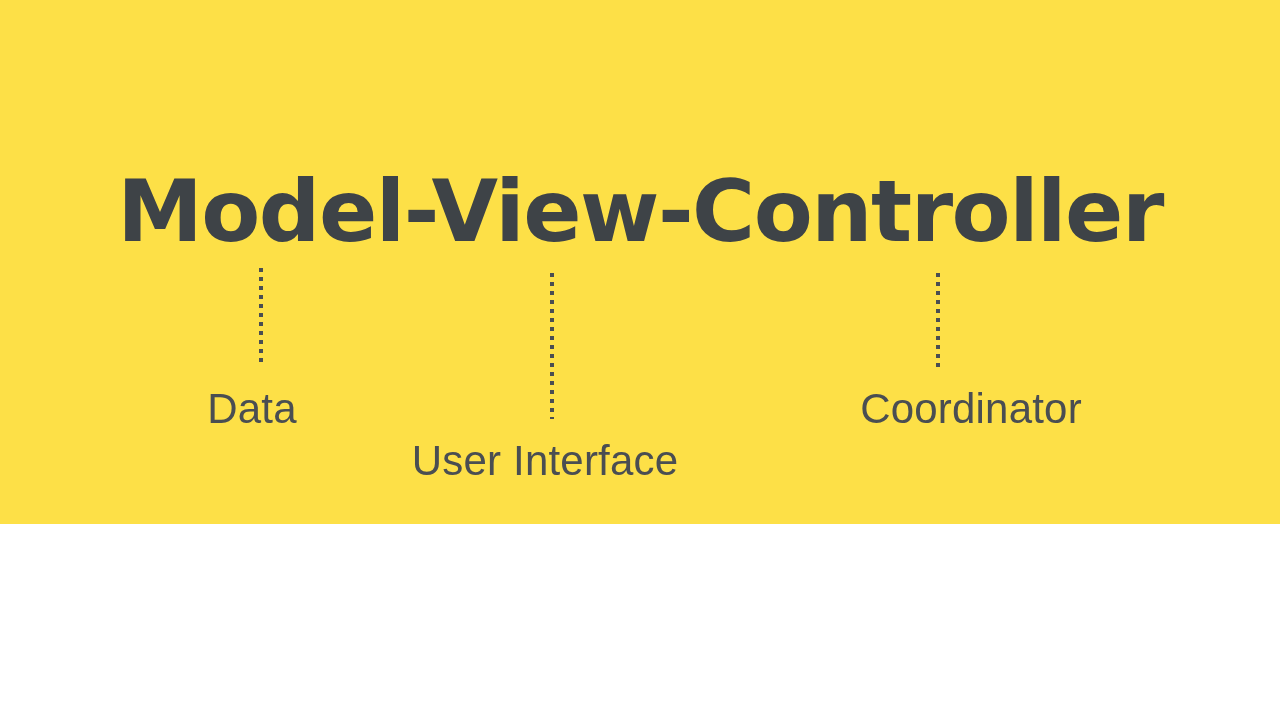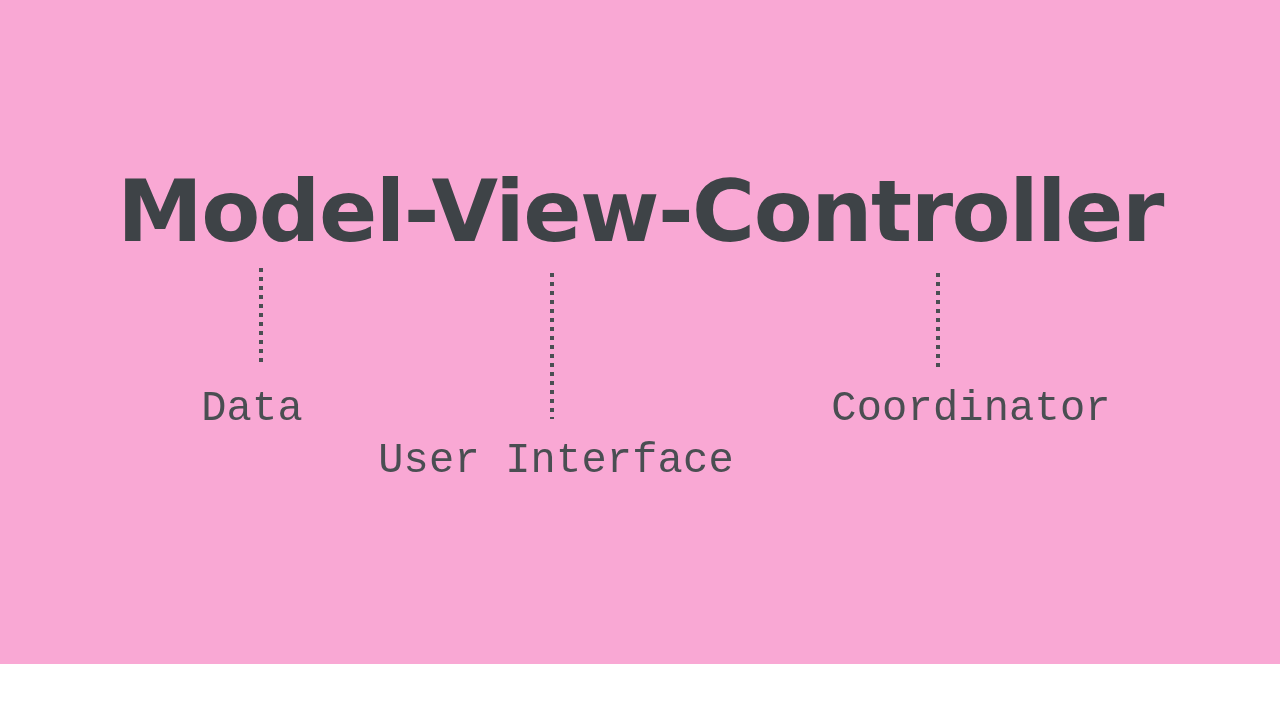--- a/index.html
+++ b/index.html
@@ -10,22 +10,22 @@
     width: 1280px;
     height: 720px;
     background: #ffffff;
     font-family: "DejaVu Sans", sans-serif;
     overflow: hidden;
   }
 
   #slide {
     position: relative;
     width: 1280px;
-    height: 664px;
-    background: #f9a8d4;
+    height: 524px;
+    background: #fde047;
   }
 
   
   #title {
     position: absolute;
     left: 0;
     top: 0;
     width: 1280px;
     text-align: center;
     font-family: "DejaVu Sans", sans-serif;
@@ -49,21 +49,21 @@
         #4a4e52 4px,
         rgba(255,255,255,0) 4px,
         rgba(255,255,255,0) 9px);
     background-size: 4px 9px;
     background-repeat: repeat-y;
   }
 
   
   .leaf-label {
     position: absolute;
-    font-family: Liberation Mono, monospace;
+    font-family: Liberation Sans, sans-serif;
     font-weight: 300;
     font-size: 42px;
     line-height: 1;
     color: #4a4e52;
     white-space: nowrap;
     text-align: left;
     transform: translateX(-50%);
     letter-spacing: 0.2px;
   }
 </style>
@@ -71,18 +71,18 @@
 <body>
 
 <div id="slide">
 
   <div id="title">Model-View-Controller</div>
 
   <div class="connector" style="left:259px; top:268px; height:98px;"></div>
   <div class="leaf-label" style="left:252px; top:388px;">Data</div>
 
   <div class="connector" style="left:550px; top:273px; height:146px;"></div>
-  <div class="leaf-label" style="left:545px; top:440px;margin-left:11px;">User Interface</div>
+  <div class="leaf-label" style="left:545px; top:440px;">User Interface</div>
 
   <div class="connector" style="left:936px; top:273px; height:94px;"></div>
   <div class="leaf-label" style="left:926px; top:388px;margin-left:45px;">Coordinator</div>
 
 </div>
 
 </body></html>

